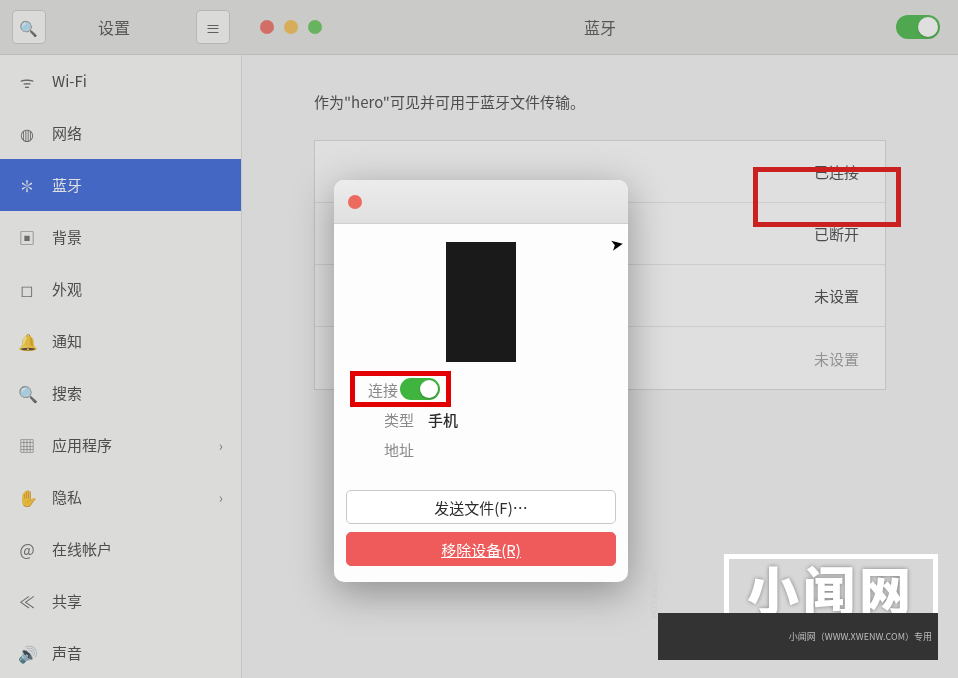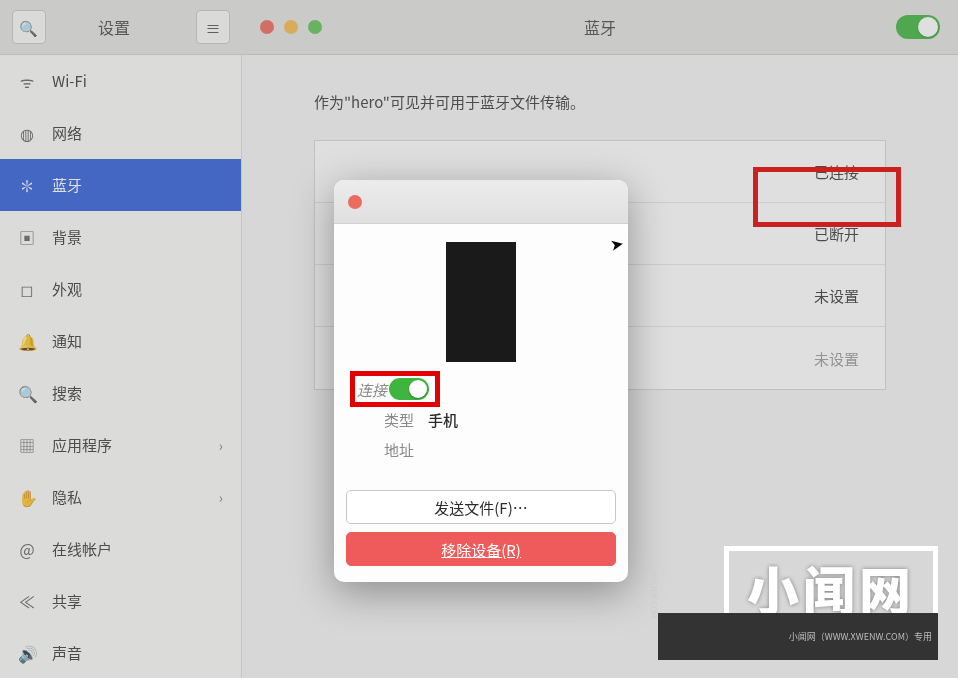--- a/index.html
+++ b/index.html
@@ -50,30 +50,30 @@
   .dlg-header { height:44px; background:linear-gradient(#ececec,#e0e0e0); border-bottom:1px solid #d0d0d0; display:flex; align-items:center; padding:0 14px;}
   .dlg-close { width:14px; height:14px; border-radius:50%; background:#ec6a5e; }
   .dlg-body { padding:18px 16px; display:flex; flex-direction:column; align-items:center;}
   .device-thumb { width:70px; height:120px; background:#1a1a1a; margin-bottom:12px;}
   .prop-table { width:100%; font-size:15px; color:#555;}
   .prop-row { display:flex; align-items:center; height:30px; gap:14px;}
   .prop-label { width:64px; text-align:right; color:#8a8a8a;}
   .prop-value { color:#2b2b2b; font-weight:500;}
   .small-toggle { width:40px; height:22px; border-radius:11px; background:#3fb53f; position:relative;}
   .small-toggle .knob { width:18px; height:18px; border-radius:50%; background:#fff; position:absolute; top:2px; right:2px; box-shadow:0 1px 2px rgba(0,0,0,.3);}
-  .red-box-conn { border:5px solid #e30000; padding:2px 6px 2px 2px; display:inline-flex; align-items:center; gap:2px;font-style:italic;}
+  .red-box-conn { border:5px solid #e30000; padding:2px 6px 2px 13px; display:inline-flex; align-items:center; gap:2px;}
   .dlg-actions { padding:8px 12px 16px; display:flex; flex-direction:column; gap:8px;}
   .btn { height:34px; border-radius:5px; font-size:15px; border:1px solid #c8c8c8; background:#fff; color:#2b2b2b; display:flex; align-items:center; justify-content:center;}
   .btn-danger { background:#ef5a5a; border-color:#ef5a5a; color:#fff;text-decoration:underline;}
 
   
   .cursor { position:absolute; left:610px; top:231px; z-index:200; font-size:16px; color:#000; transform:rotate(-10deg);}
 
   
-  .watermark { position:absolute; right:20px; bottom:30px; z-index:300; border:5px solid #fff; padding:12px 18px 4px; text-align:center; text-shadow:0 0 4px rgba(0,0,0,.4);}
+  .watermark { position:absolute; right:20px; bottom:30px; z-index:300; border:5px solid #fff; padding:4px 18px 4px; text-align:center; text-shadow:0 0 4px rgba(0,0,0,.4);}
   .wm-big { font-size:52px; font-weight:800; color:#fff; letter-spacing:4px; line-height:1;}
   .wm-small { font-size:16px; letter-spacing:5px; color:#fff; font-weight:600;}
   .wm-strip { position:absolute; right:20px; bottom:18px; z-index:300; background:#333; color:#bbb; font-size:9px; padding:17px 6px; width:280px; text-align:right;}
   .wm-side { position:absolute; right:298px; bottom:60px; z-index:300; color:#ccc; font-size:8px; writing-mode:vertical-rl;}
 </style>
 </head>
 <body>
 
 <div class="headerbar-left">
   <div class="icon-btn">

